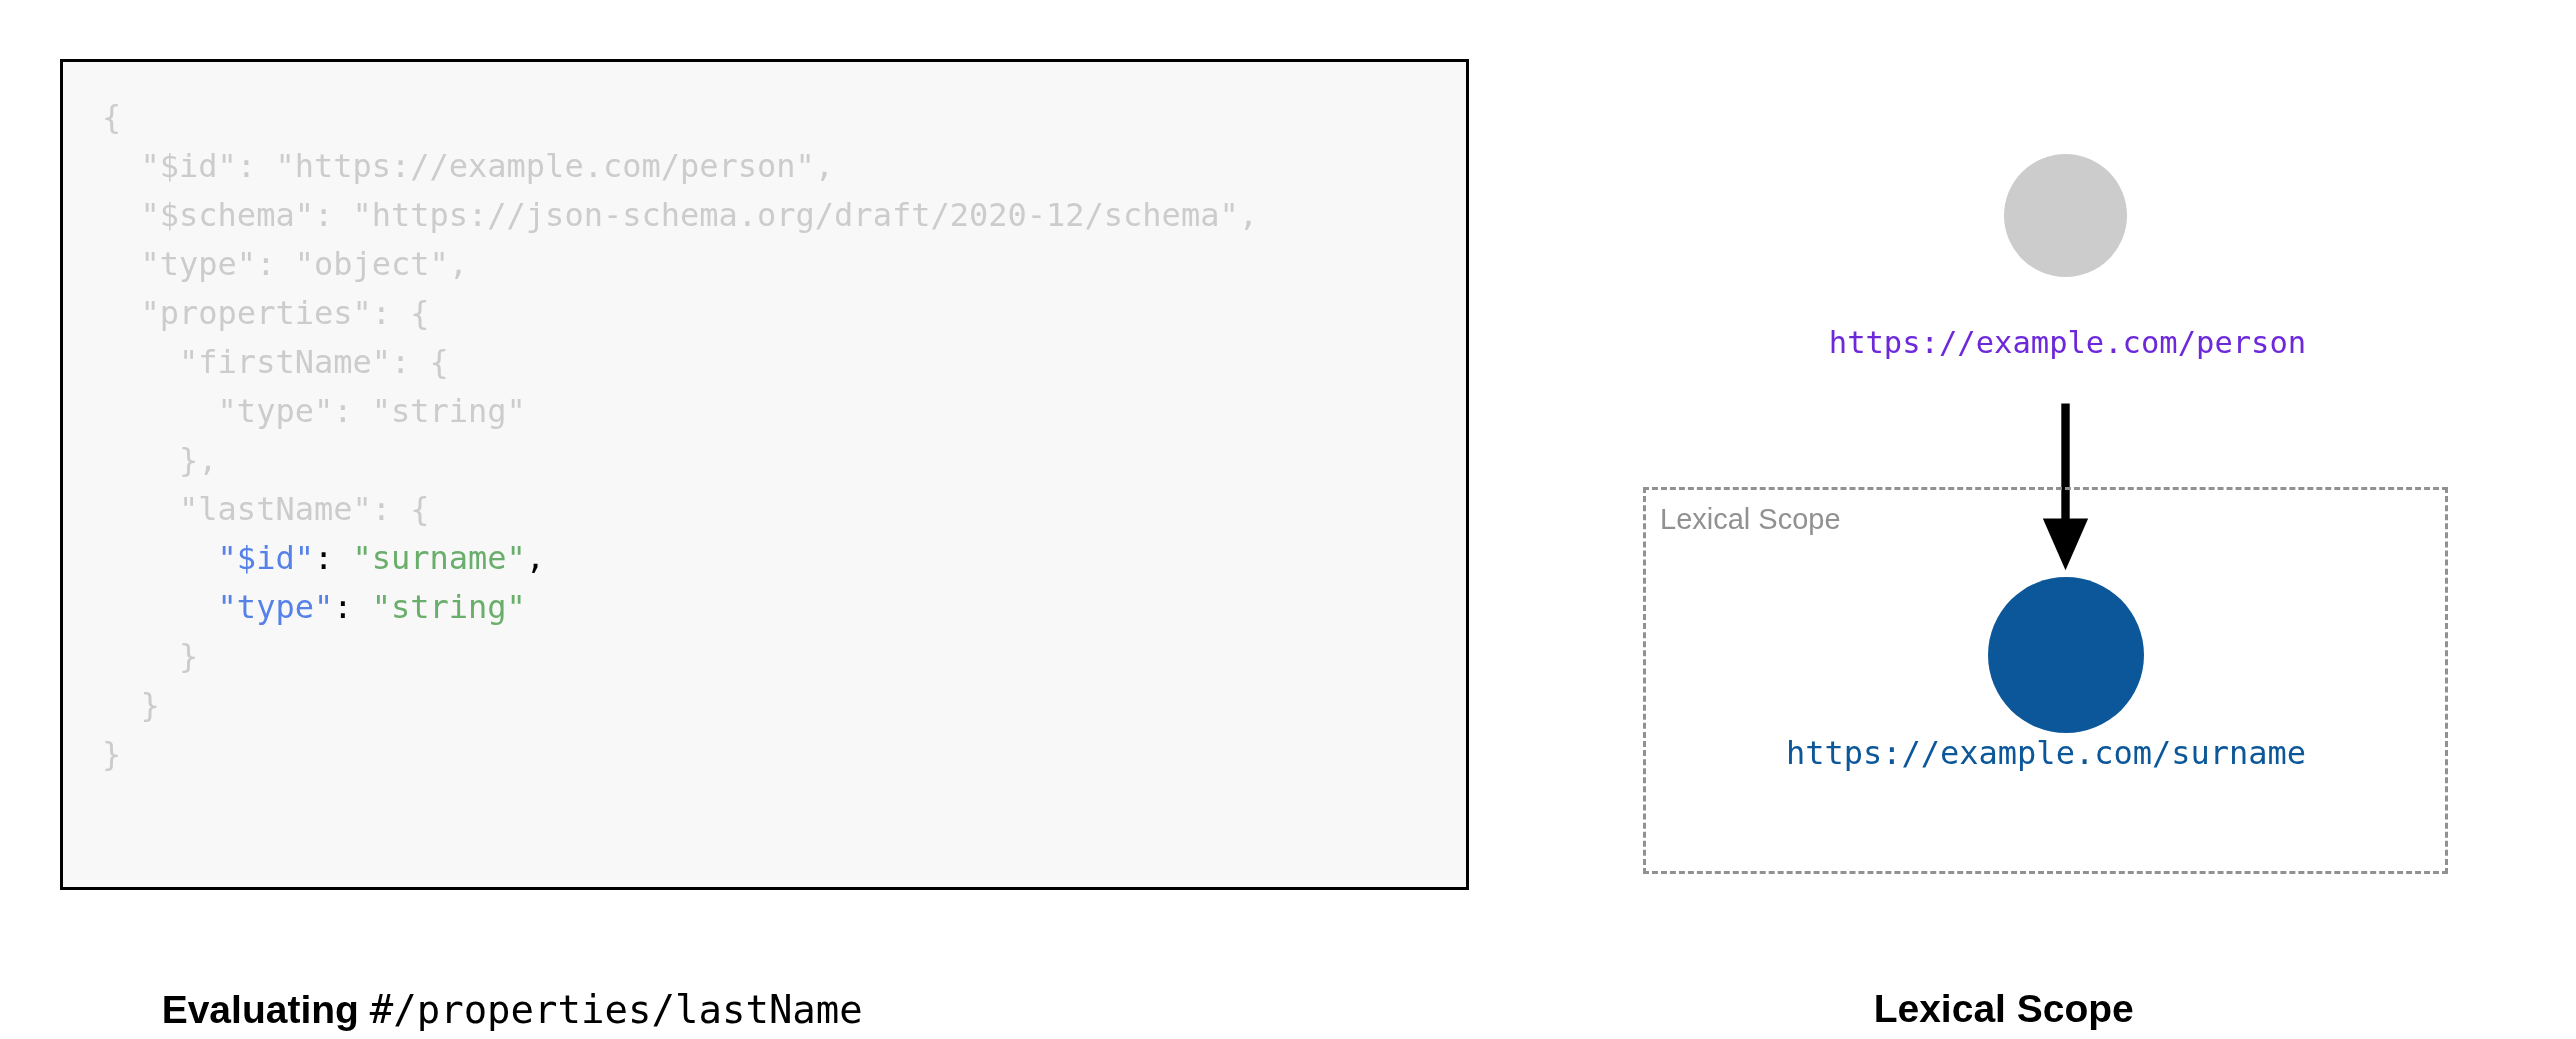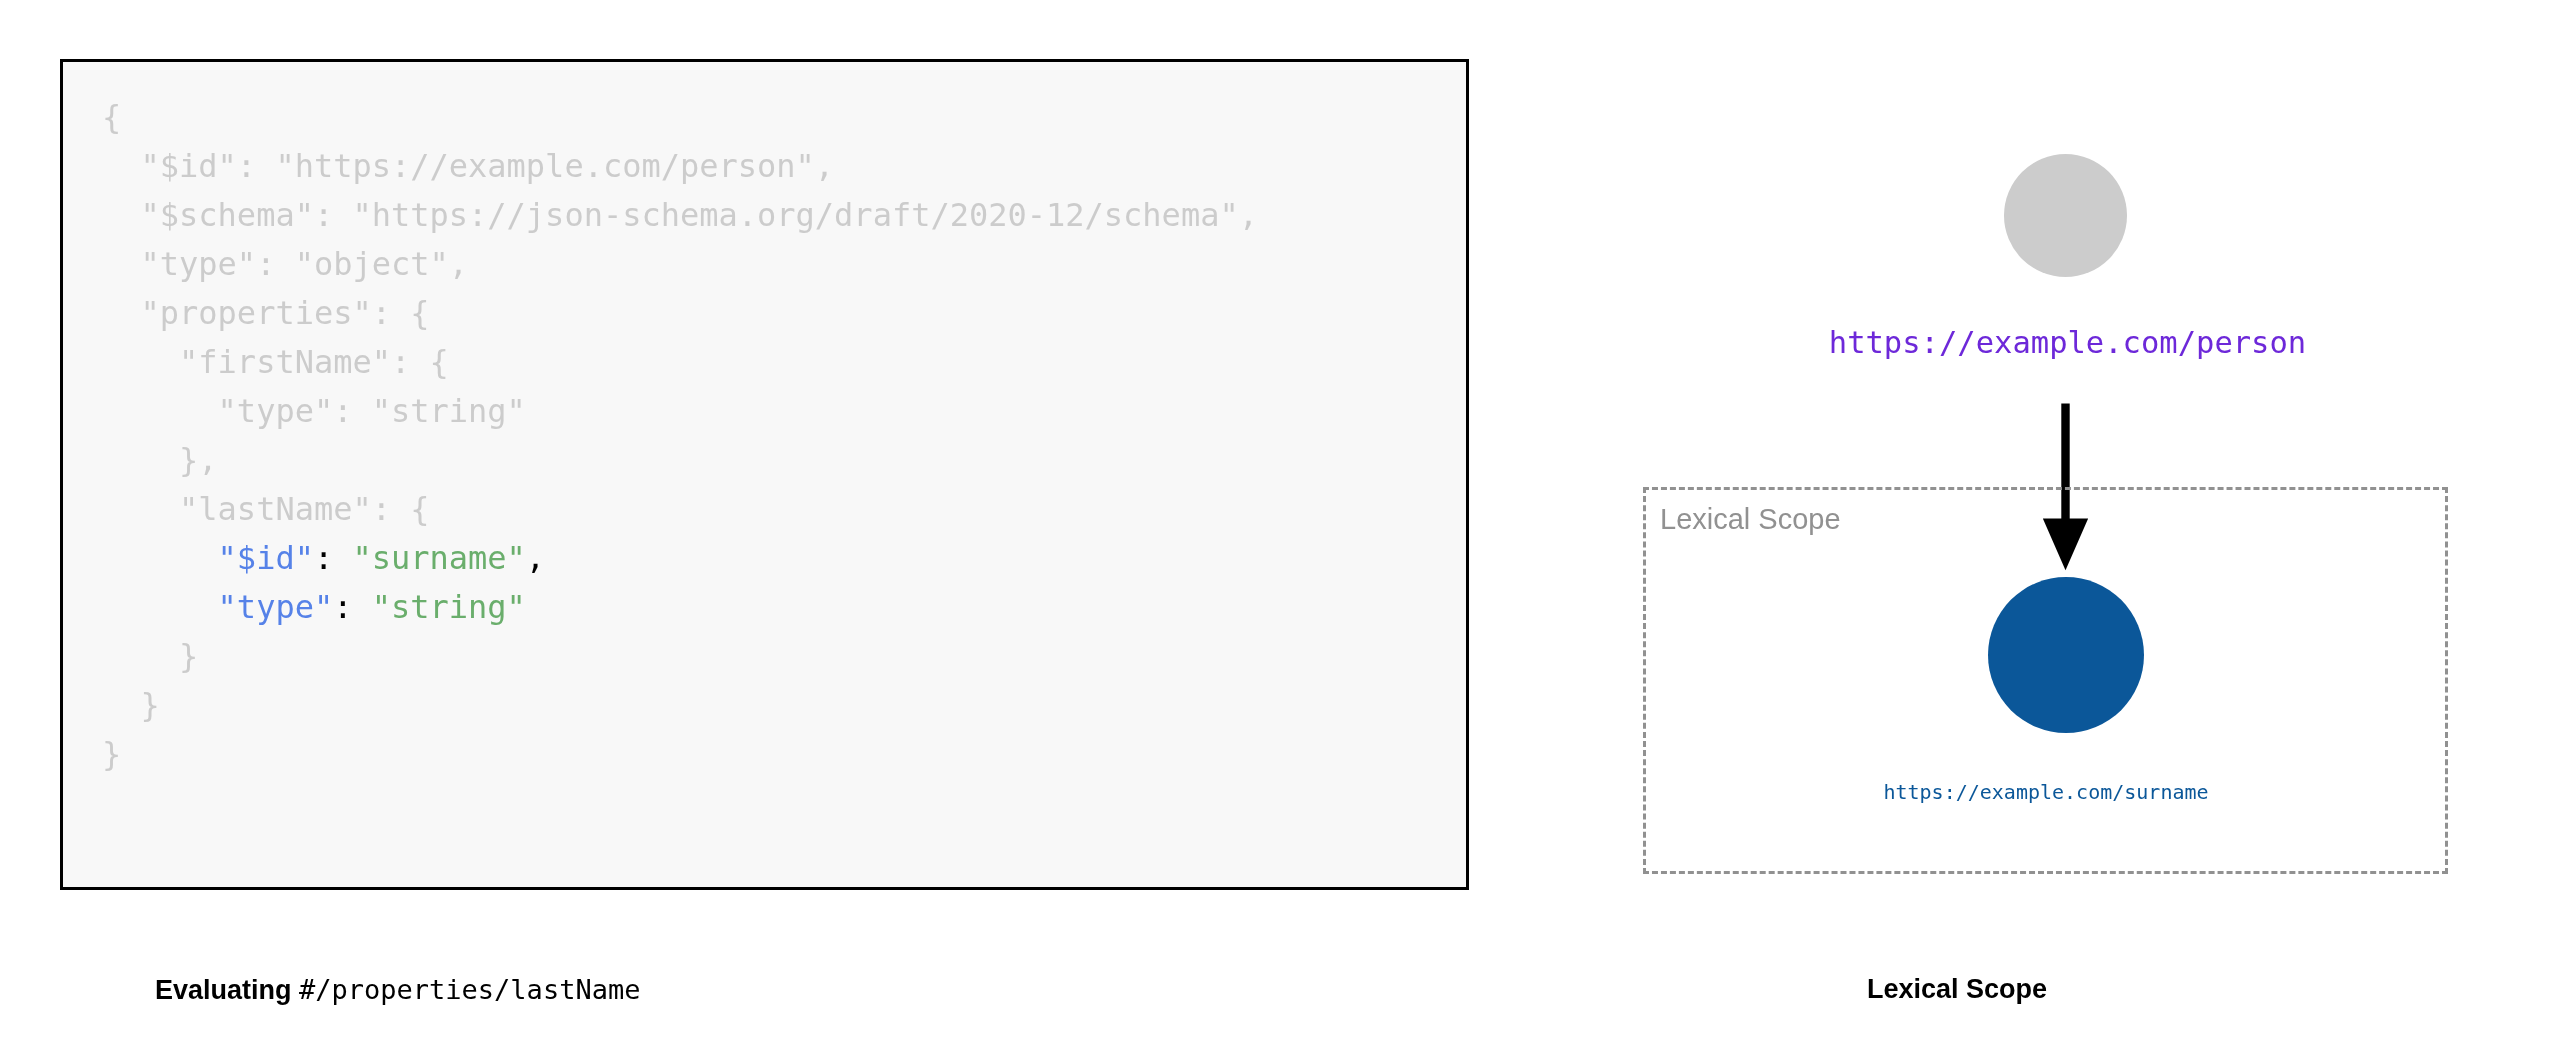--- a/index.html
+++ b/index.html
@@ -40,21 +40,21 @@
   }
   .code-line { display: block; height: 49px; }
   .tok-dim   { color: #cccccc; }
   .tok-key   { color: #5682e8; }
   .tok-str   { color: #6aae6c; }
   .tok-punct { color: #000000; }
 
   
   .caption {
     position: absolute;
-    font-size: 27px;
+    font-size: 39px;
     color: #000000;
     white-space: pre;
   }
   #caption-left  { left: 140px; top: 943px; }
   #caption-right { left: 1852px; top: 943px; }
   .cap-bold {
     font-family: "Liberation Sans", sans-serif;
     font-weight: bold;
   }
   .cap-mono {
@@ -120,25 +120,25 @@
     left: 429px;
     top: 577px;
     width: 156px;
     height: 156px;
     border-radius: 50%;
     background: #0b5799;
   }
   #node-surname-label {
     position: absolute;
     left: 91px;
-    top: 780px;
+    top: 734px;
     width: 792px;
     text-align: center;
     font-family: "DejaVu Sans Mono", "Liberation Mono", monospace;
-    font-size: 20px;
+    font-size: 32px;
     color: #0b5799;
     white-space: pre;
   }
 </style>
 </head>
 <body>
 
 <div id="code-panel">
   <pre id="code-listing"><span class="code-line"><span></span><span class="tok-dim">{</span></span><span class="code-line"><span>  </span><span class="tok-dim">"$id": "https://example.com/person",</span></span><span class="code-line"><span>  </span><span class="tok-dim">"$schema": "https://json-schema.org/draft/2020-12/schema",</span></span><span class="code-line"><span>  </span><span class="tok-dim">"type": "object",</span></span><span class="code-line"><span>  </span><span class="tok-dim">"properties": {</span></span><span class="code-line"><span>    </span><span class="tok-dim">"firstName": {</span></span><span class="code-line"><span>      </span><span class="tok-dim">"type": "string"</span></span><span class="code-line"><span>    </span><span class="tok-dim">},</span></span><span class="code-line"><span>    </span><span class="tok-dim">"lastName": {</span></span><span class="code-line"><span>      </span><span class="tok-key">"$id"</span><span class="tok-punct">: </span><span class="tok-str">"surname"</span><span class="tok-punct">,</span></span><span class="code-line"><span>      </span><span class="tok-key">"type"</span><span class="tok-punct">: </span><span class="tok-str">"string"</span></span><span class="code-line"><span>    </span><span class="tok-dim">}</span></span><span class="code-line"><span>  </span><span class="tok-dim">}</span></span><span class="code-line"><span></span><span class="tok-dim">}</span></span></pre>
 </div>

